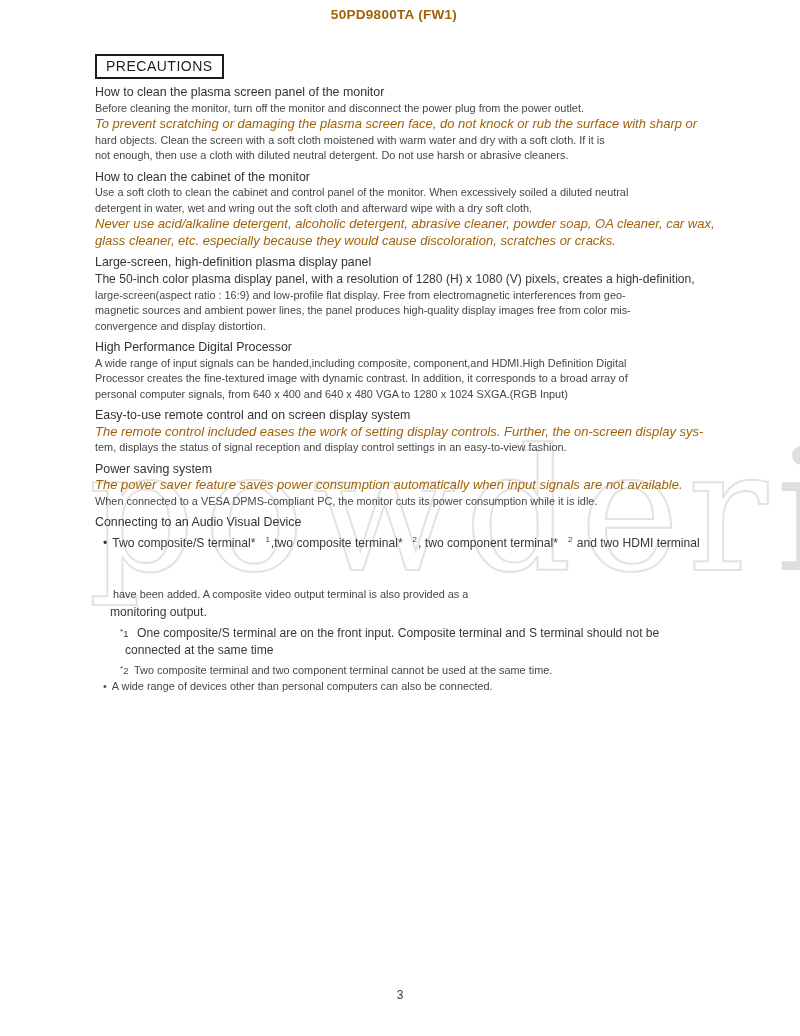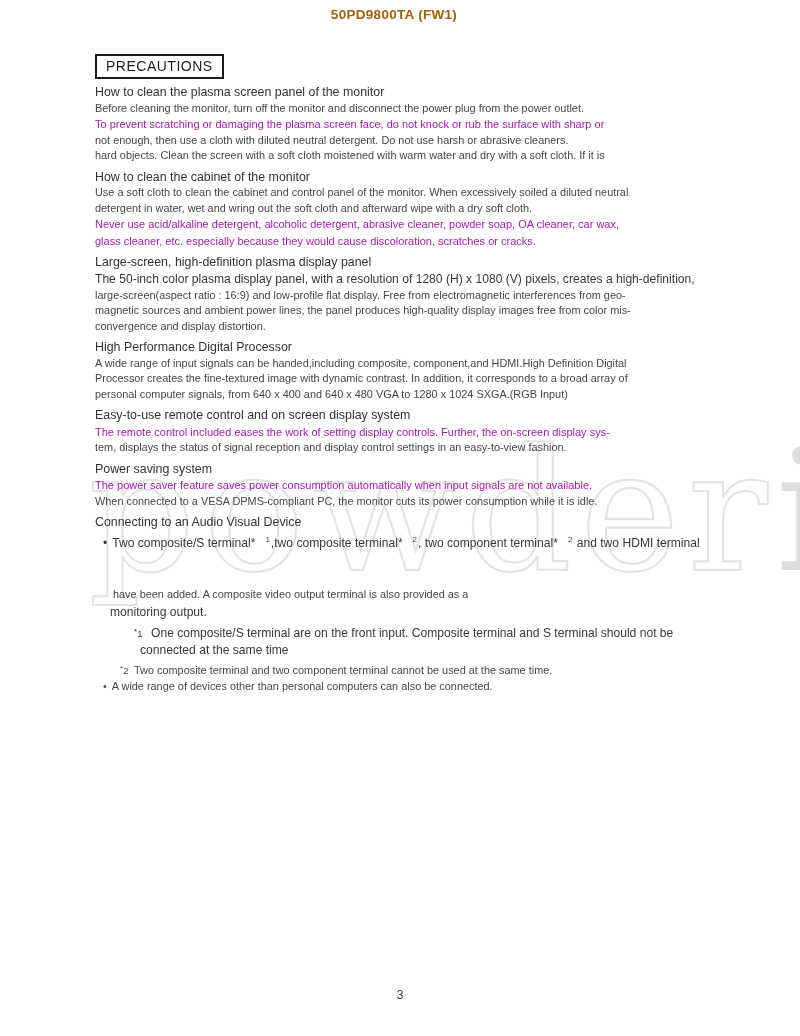--- a/index.html
+++ b/index.html
@@ -24,27 +24,27 @@
     margin-top:30px;font-size:14px;line-height:18px;color:#1f1f1f;letter-spacing:0.5px;
   }
   .sec-head{font-size:12.4px;line-height:15.5px;margin-top:6px;color:#333;white-space:nowrap;}
   .features-title{
     font-style:italic;font-weight:normal;font-size:21px;line-height:21px;
     margin:4px 0 0 0;color:#2f2f2f;letter-spacing:0.5px;
   }
   .line{white-space:nowrap;}
   .sz-sm{font-size:10.9px;line-height:15.5px;color:#474747;}
   .sz-md{font-size:12.1px;line-height:17px;color:#383838;}
-  .sz-lg{font-size:11px;line-height:16.5px;color:#a21caf;}
+  .sz-lg{font-size:13px;line-height:16.5px;color:#a16207;font-style:italic;}
   .k-bullet{margin-left:8px;}
   .bullet-glyph{margin-right:5px;}
   .k-bullet-cont{margin-left:18px;line-height:18px;margin-top:33px;}
   .k-bullet-cont2{margin-left:15px;line-height:18px;}
-  .k-footnote{margin-left:39px;margin-top:2px;}
-  .k-footnote-cont{margin-left:45px;}
+  .k-footnote{margin-left:25px;margin-top:2px;}
+  .k-footnote-cont{margin-left:30px;}
   .k-footnote2{margin-left:25px;margin-top:2px;line-height:16.5px;}
   .fn-marker{display:inline-block;min-width:17px;}
   .k-footnote2 .fn-marker{min-width:14px;}
   .fn-star{font-size:8px;vertical-align:3px;}
   .fn-num{font-size:9.5px;}
   .sup{font-size:8px;vertical-align:5px;margin-left:10px;margin-right:1px;}
   .page-number{
     position:absolute;left:0;right:0;top:988px;text-align:center;
     font-size:12px;color:#3d3d3d;z-index:1;
   }
@@ -59,22 +59,22 @@
 
   <div class="content">
     <div class="prec-box">
       <span>PRECAUTIONS</span>
     </div>
     <div id="precaution-sections">
         <section class="doc-section">
           <div class="sec-head">How to clean the plasma screen panel of the monitor</div>
           <div class="line sz-sm k-body"><span class="seg">Before cleaning the monitor, turn off the monitor and disconnect the power plug from the power outlet.</span></div>
           <div class="line sz-lg k-body"><span class="seg">To prevent scratching or damaging the plasma screen face, do not knock or rub the surface with sharp or</span></div>
+          <div class="line sz-sm k-body"><span class="seg">hard objects. Clean the screen with a soft cloth moistened with warm water and dry with a soft cloth. If it is</span></div>
           <div class="line sz-sm k-body"><span class="seg">not enough, then use a cloth with diluted neutral detergent. Do not use harsh or abrasive cleaners.</span></div>
-          <div class="line sz-sm k-body"><span class="seg">hard objects. Clean the screen with a soft cloth moistened with warm water and dry with a soft cloth. If it is</span></div>
         </section>
         <section class="doc-section">
           <div class="sec-head">How to clean the cabinet of the monitor</div>
           <div class="line sz-sm k-body"><span class="seg">Use a soft cloth to clean the cabinet and control panel of the monitor. When excessively soiled a diluted neutral</span></div>
           <div class="line sz-sm k-body"><span class="seg">detergent in water, wet and wring out the soft cloth and afterward wipe with a dry soft cloth.</span></div>
           <div class="line sz-lg k-body"><span class="seg">Never use acid/alkaline detergent, alcoholic detergent, abrasive cleaner, powder soap, OA cleaner, car wax,</span></div>
           <div class="line sz-lg k-body"><span class="seg">glass cleaner, etc. especially because they would cause discoloration, scratches or cracks.</span></div>
         </section>
       </div>
     <div id="feature-sections">

